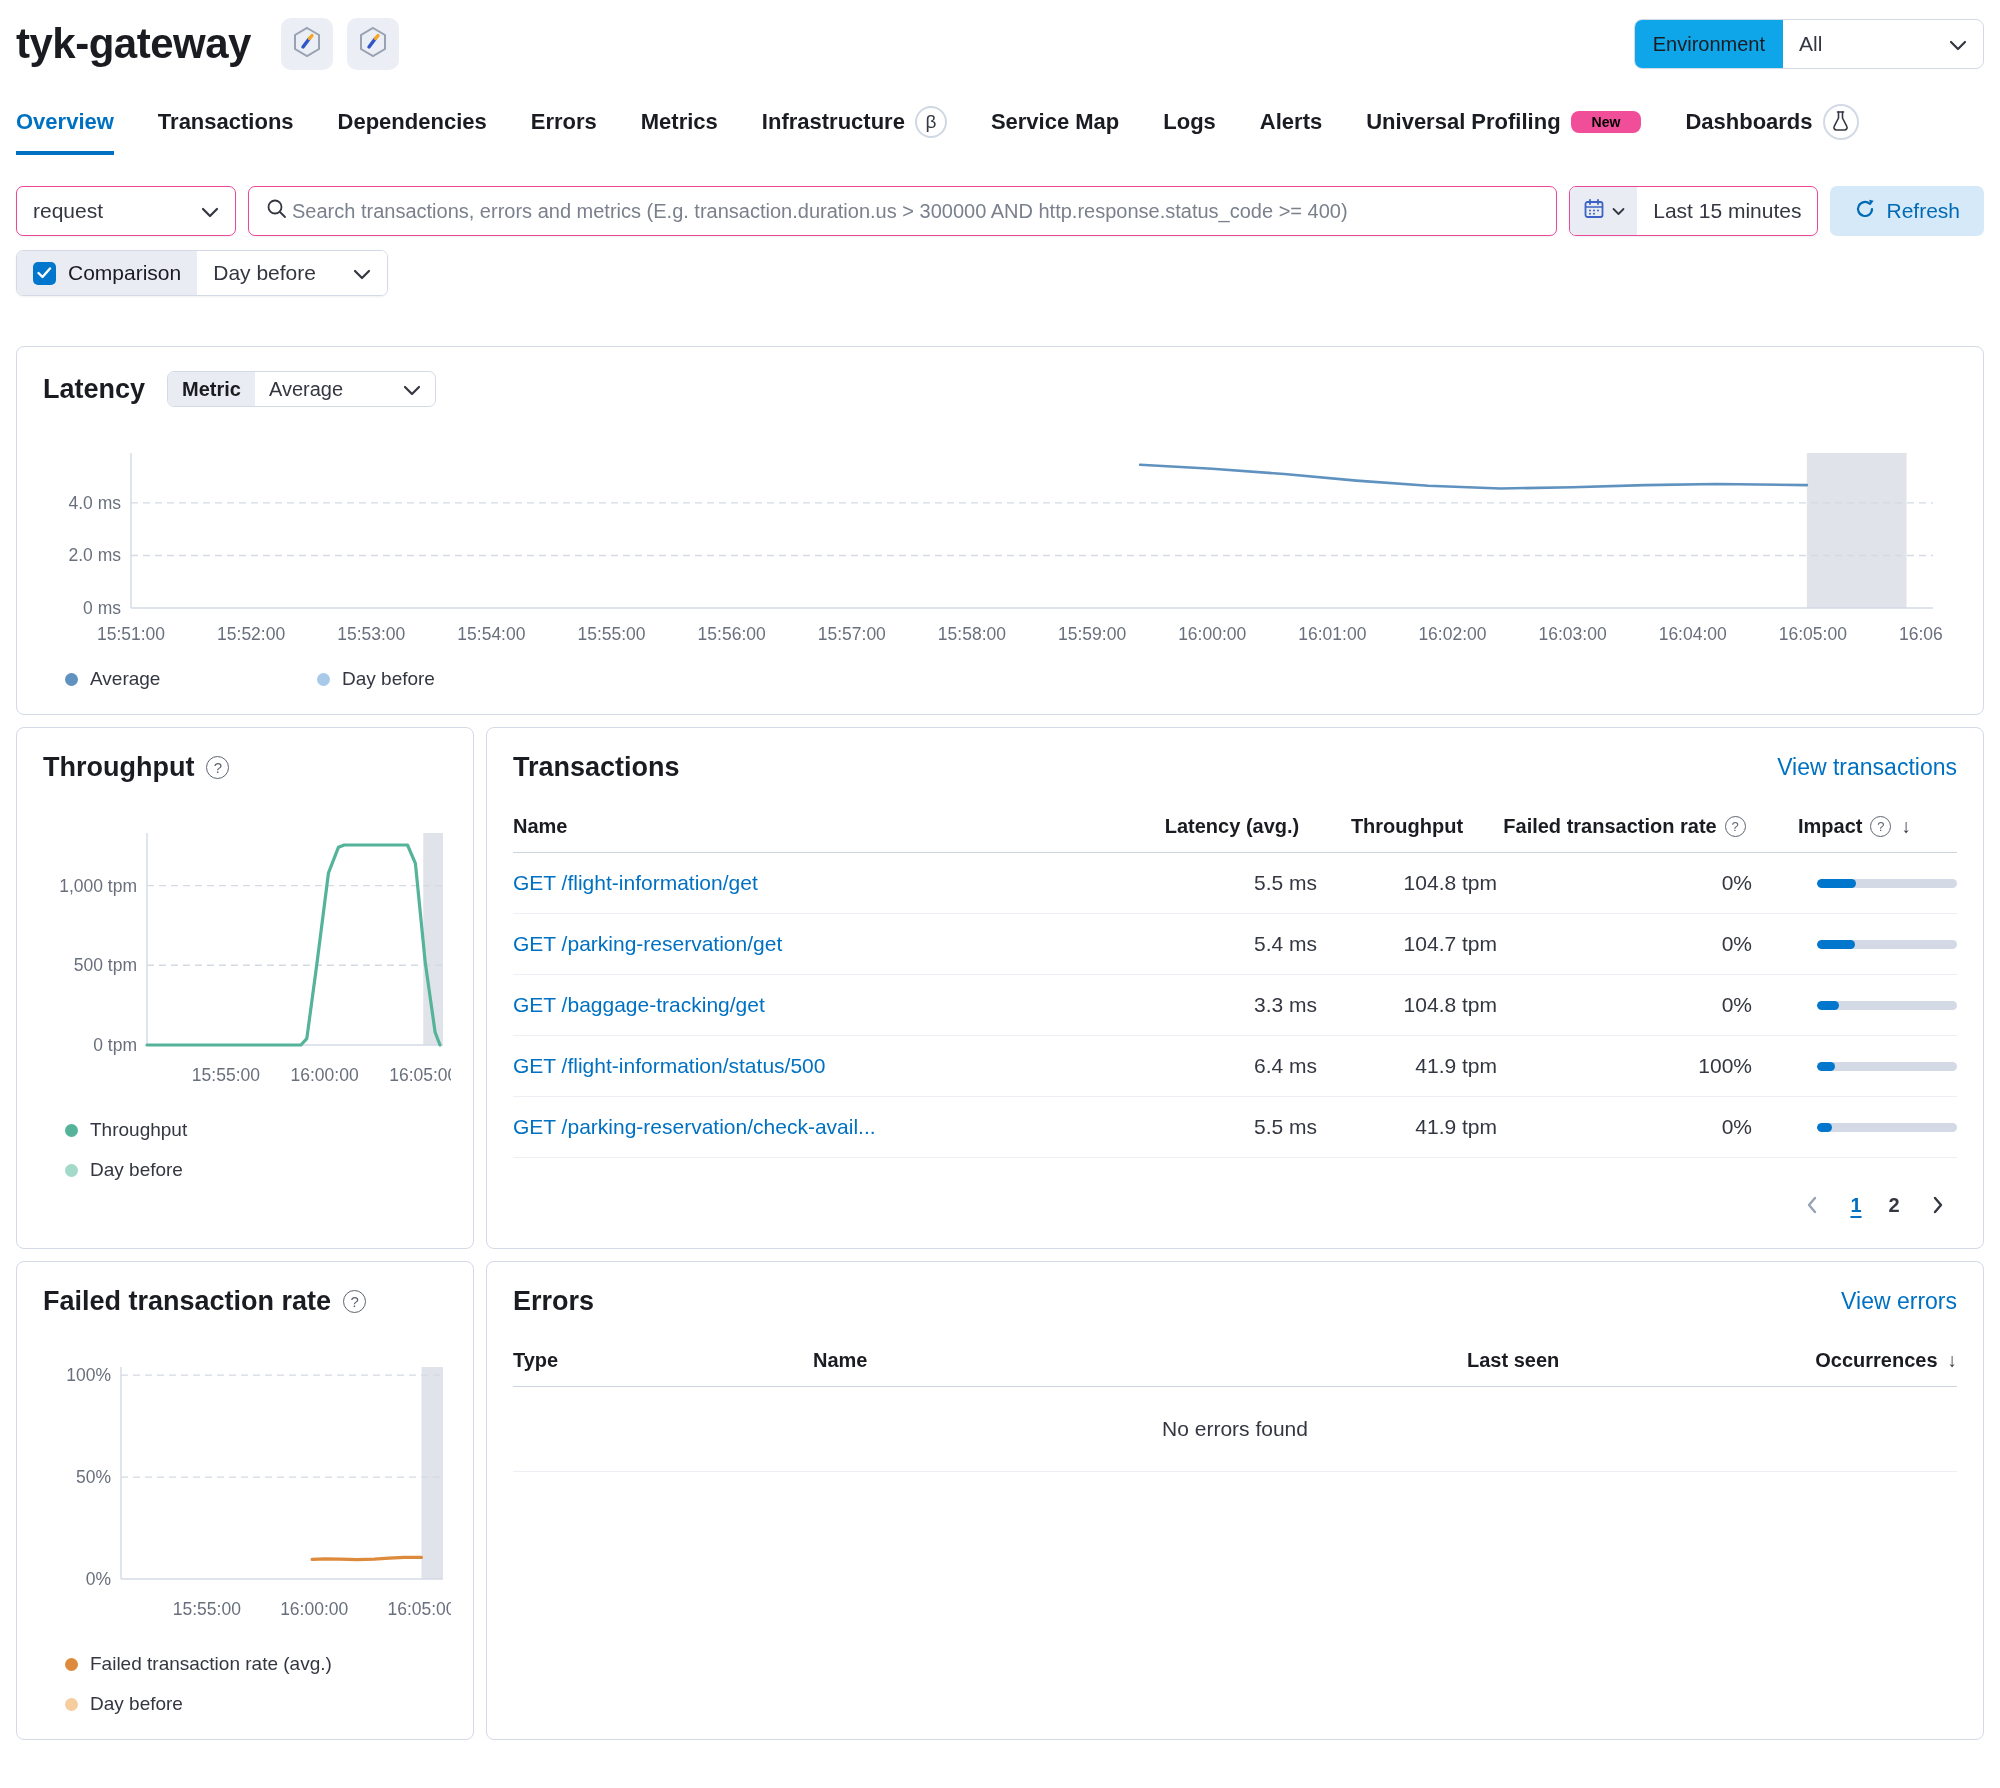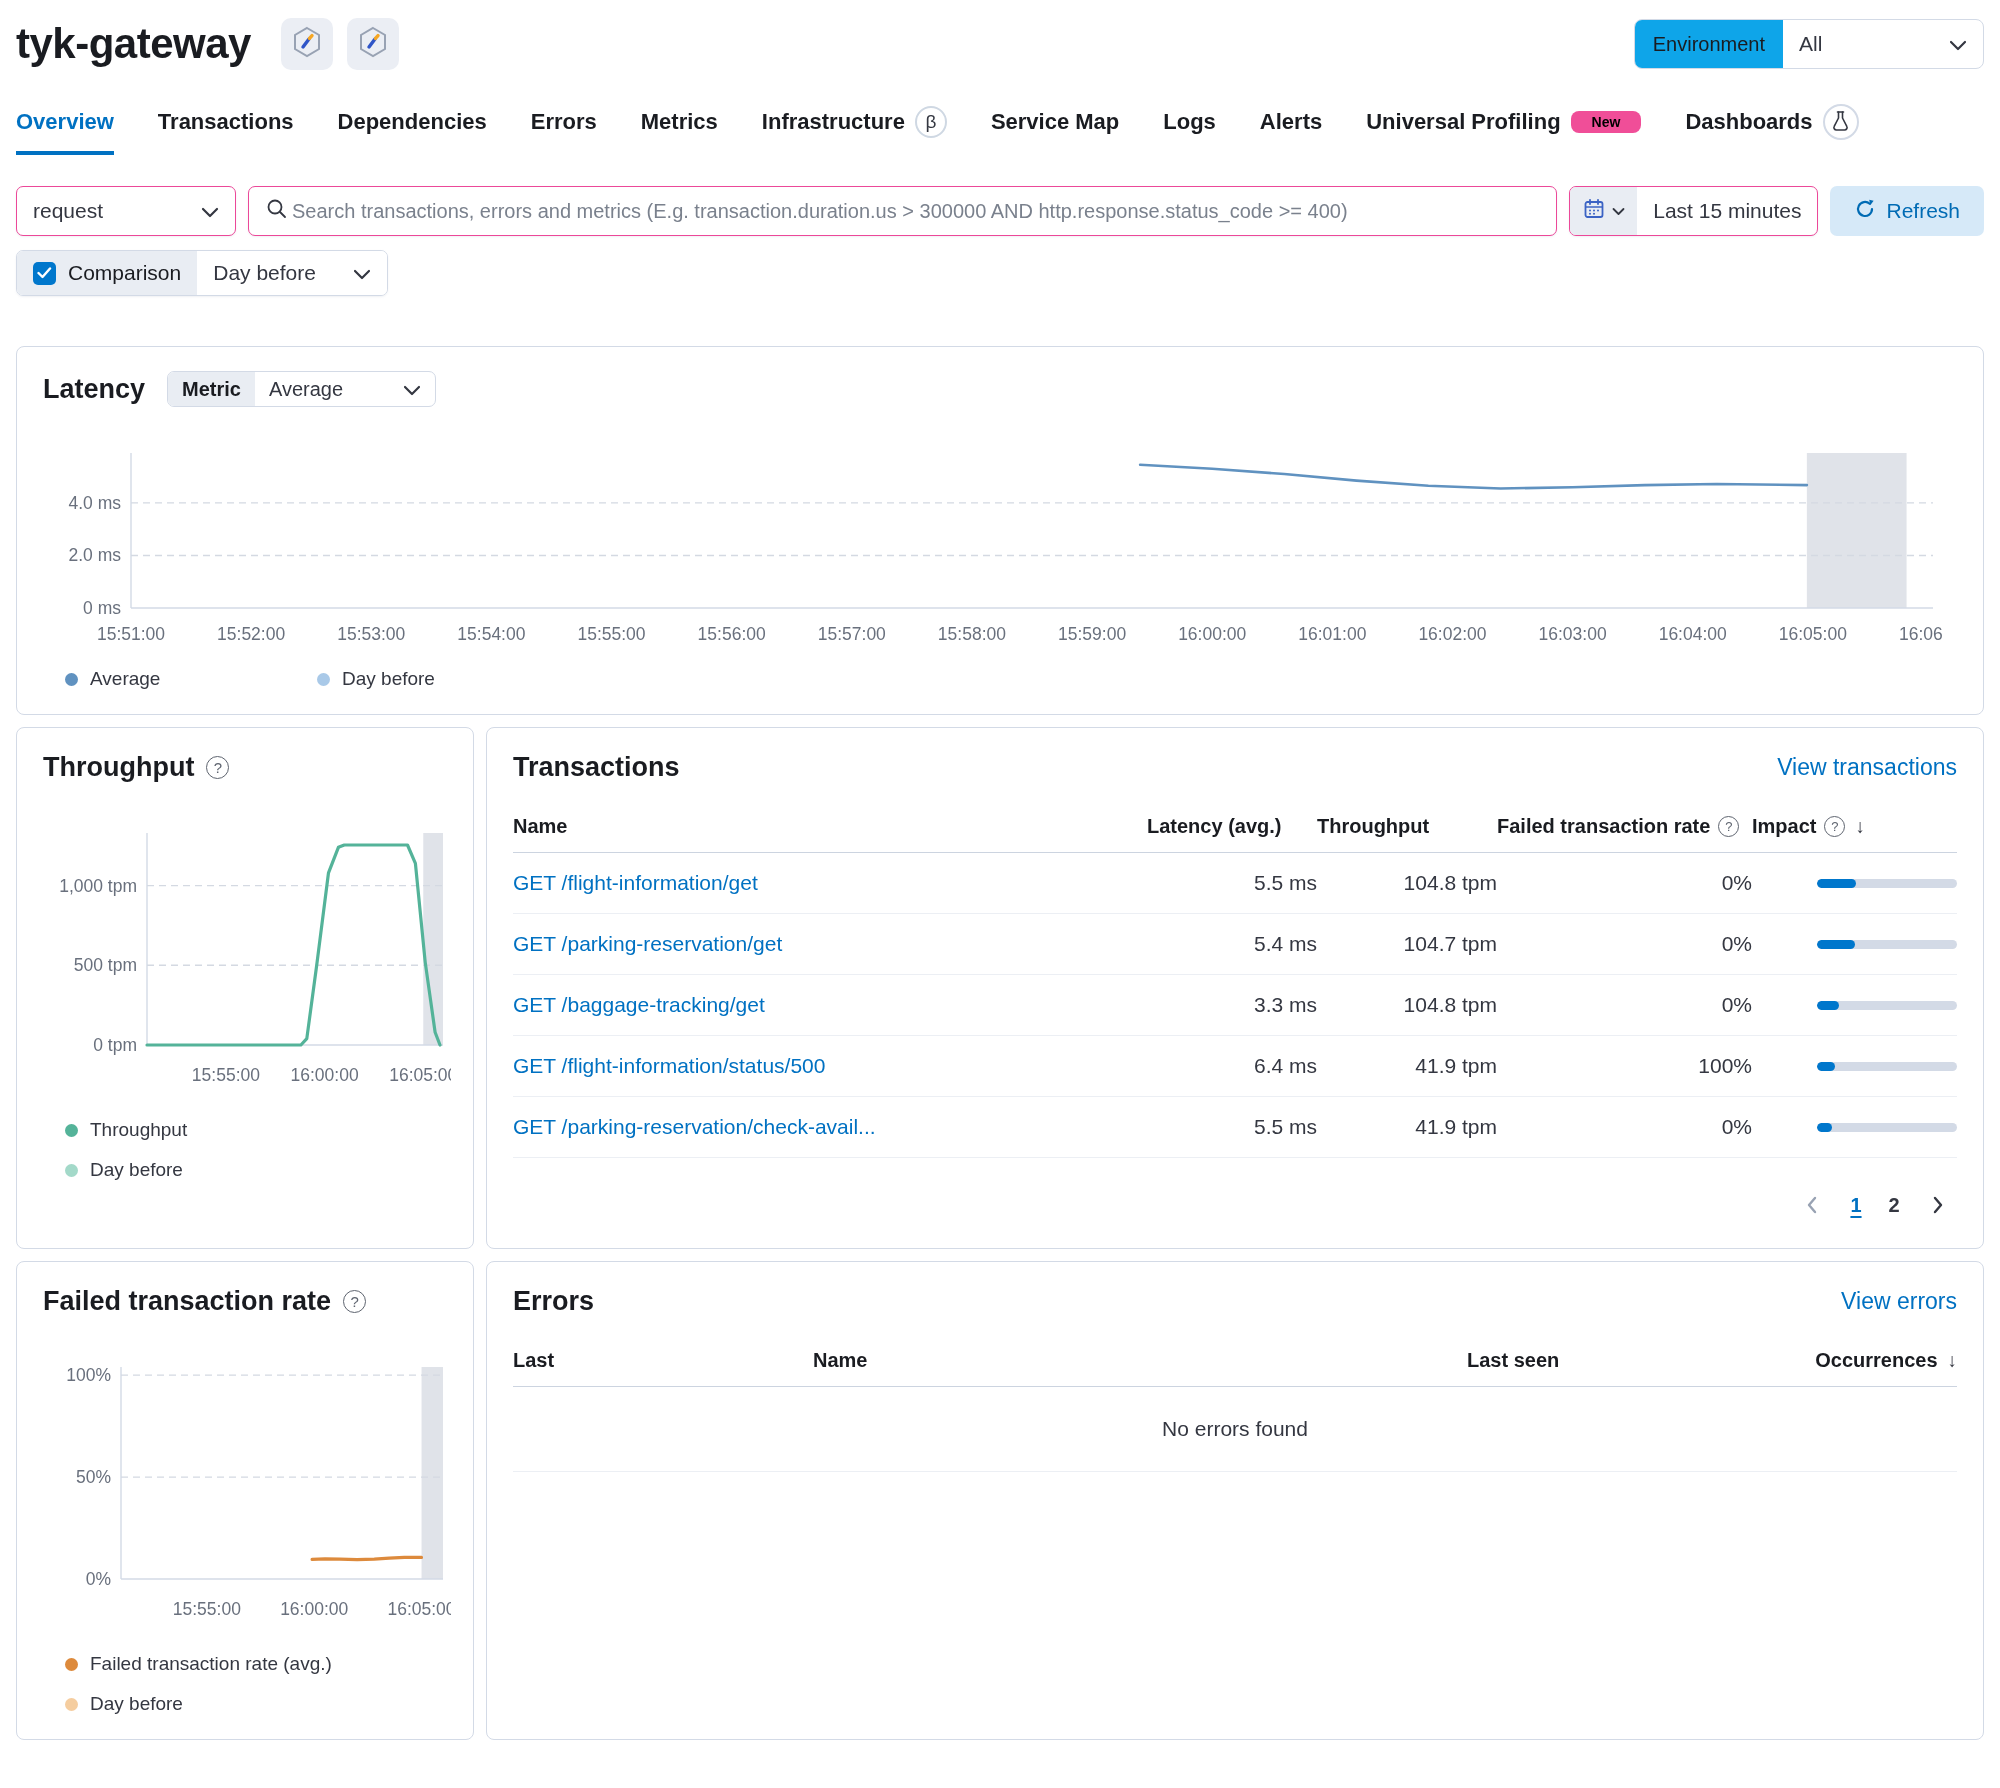--- a/index.html
+++ b/index.html
@@ -65,21 +65,21 @@
   .legend-v{display:flex;flex-direction:column;gap:18px;margin-top:26px;margin-left:22px}
   .legend-item{display:flex;align-items:center;gap:12px;cursor:pointer}
   .legend-dot{width:13px;height:13px;border-radius:50%;flex:none}
   .legend-label{font-size:19px;color:#343741}
 
   
   .panel-head-between{display:flex;align-items:center;justify-content:space-between}
   .view-link{font-size:23px;color:#0071c2;text-decoration:none;cursor:pointer}
   .t-table{margin-top:24px}
   .t-header{display:grid;grid-template-columns:1fr 170px 180px 255px 205px;padding:8px 0 14px;border-bottom:1px solid #ccd4e0;font-size:20px;font-weight:700;align-items:center}
-  .t-header .th-right{text-align:right;display:flex;justify-content:flex-start;align-items:center;gap:8px}
+  .t-header .th-right{text-align:right;display:flex;justify-content:center;align-items:center;gap:8px}
   .t-row{display:grid;grid-template-columns:1fr 170px 180px 255px 205px;padding:18px 0;border-bottom:1px solid #eceff4;align-items:center}
   .t-name{font-size:21px;color:#0071c2;text-decoration:none;cursor:pointer}
   .t-num{font-size:21px;color:#343741;text-align:right}
   .t-impact{display:flex;justify-content:flex-end}
   .impact-track{width:140px;height:9px;border-radius:5px;background:#d3dae6;overflow:hidden}
   .impact-fill{height:100%;border-radius:5px}
   .pagination{display:flex;justify-content:flex-end;align-items:center;gap:6px;margin-top:28px}
   .page-btn{min-width:38px;height:38px;display:inline-flex;align-items:center;justify-content:center;font-size:20px;cursor:pointer;background:none;border:none;font-family:"Liberation Sans",sans-serif}
   .page-num{color:#343741;font-weight:600}
   .page-num.active{color:#0071c2;font-weight:700;text-decoration:underline;text-underline-offset:4px}
@@ -442,21 +442,21 @@
           </div>
         </div>
     </section>
 
     <section class="panel grow-panel">
       <div class="panel-head-between">
         <h2 class="panel-title">Errors</h2>
         <a class="view-link">View errors</a>
       </div>
       <div class="e-header">
-        <div class="th">Last</div>
+        <div class="th">Type</div>
         <div class="th">Name</div>
         <div class="th">Last seen</div>
         <div class="th th-right">
           <span>Occurrences</span>
           <span class="sort-arrow">↓</span>
         </div>
       </div>
       <div class="empty-row">No errors found</div>
     </section>
   </div>

